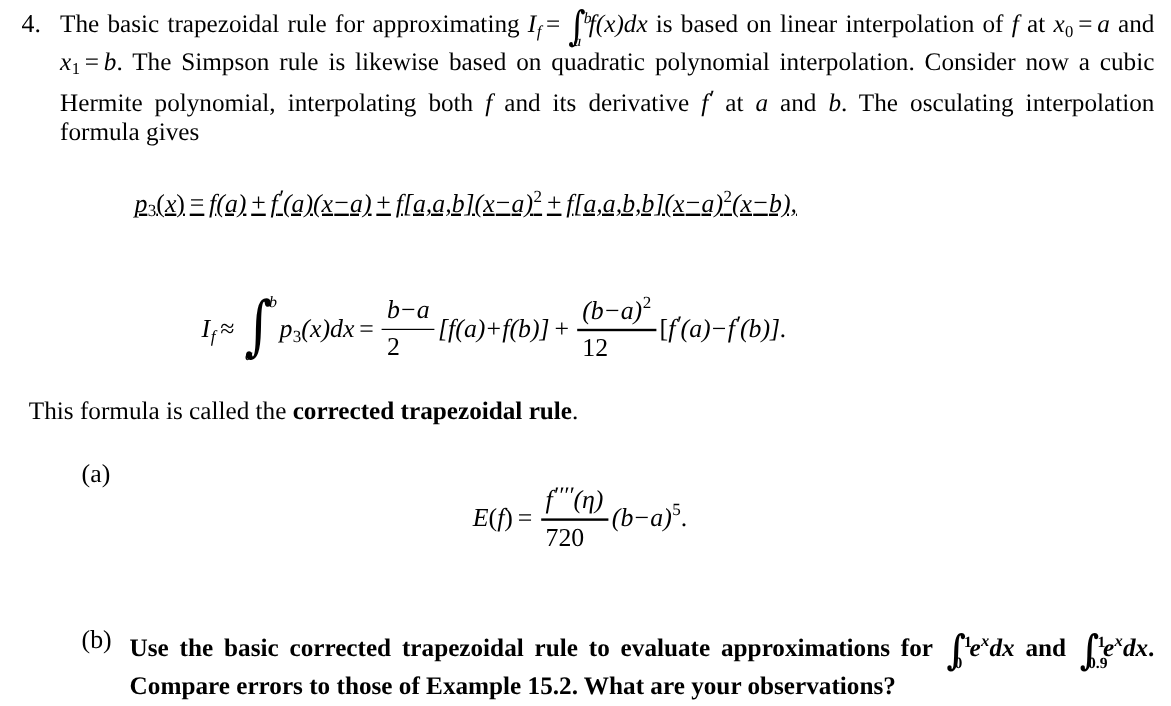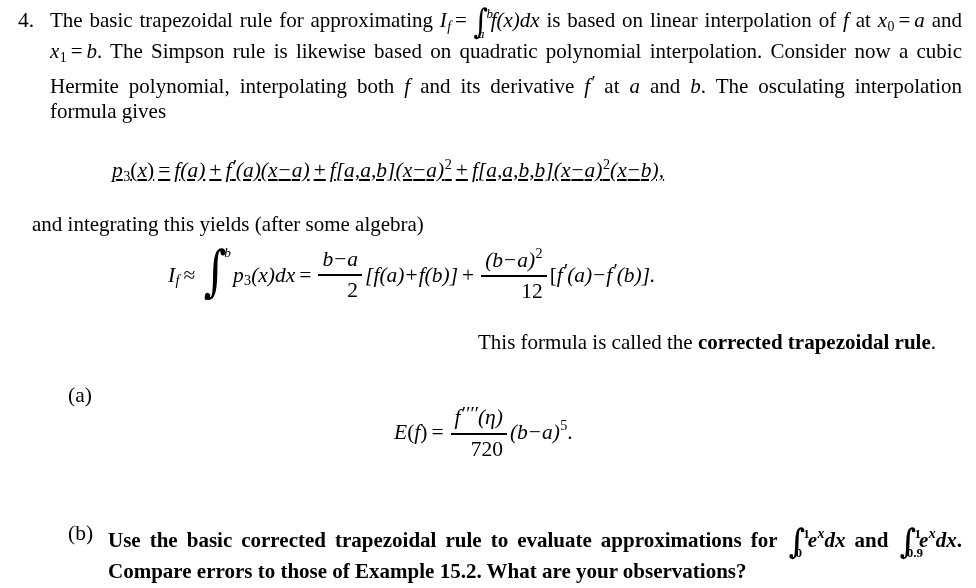--- a/index.html
+++ b/index.html
@@ -35,24 +35,24 @@
     top: 8px;
     font-size: 21.5px;
     line-height: 25px;
   }
   .para {
     left: 50px;
     top: 8px;
     width: 912px;
   }
   .para2 {
-    left: 36px;
+    left: 24px;
     top: 330px;
     width: 900px;
-    text-align: right;
+    text-align: left;
   }
   .lbl {
     position: absolute;
     font-size: 21.5px;
     line-height: 25px;
   }
   .item-a-label { left: 68px; top: 383px; }
   .item-a-text  { left: 108px; top: 383px; width: 790px; text-align: left; }
   .item-b-label { left: 68px; top: 521px; }
   .item-b-text  { left: 108px; top: 521px; width: 854px; text-align: justify; font-weight: bold; }
@@ -144,21 +144,21 @@
     font-size: 0.62em;
     font-style: italic;
     bottom: -0.62em;
     left: 10%;
   }
 
   
   .frac {
     display: inline-block;
     vertical-align: middle;
-    text-align: right;
+    text-align: left;
     margin: 0 3px;
     position: relative;
     top: -0.08em;
   }
   .frac .numer {
     display: block;
     padding: 0 4px 1px 4px;
     line-height: 1.18;
   }
   .frac .bar {
@@ -189,21 +189,20 @@
   <div class="num">4.</div>
 
   <div class="block para">
     <span>The basic trapezoidal rule for approximating </span><span class="mi">I</span><span class="sub">f</span><span class="mo-wide">=</span><span class="intg"><span class="sign">∫</span><span class="lim-top">b</span><span class="lim-bot">a</span></span><span class="mi">f(x)dx</span><span> is based on linear interpolation of </span><span class="mi">f</span><span> at </span><span class="mi">x</span><span class="sub sub-n">0</span><span class="mo-wide">=</span><span class="mi">a</span><span> and </span><span class="mi">x</span><span class="sub sub-n">1</span><span class="mo-wide">=</span><span class="mi">b</span><span>. The Simpson rule is likewise based on quadratic polynomial interpolation. Consider now a cubic Hermite polynomial, interpolating both </span><span class="mi">f</span><span> and its derivative </span><span class="mi">f</span><span class="prime">′</span><span> at </span><span class="mi">a</span><span> and </span><span class="mi">b</span><span>. The osculating interpolation formula gives</span>
   </div>
 
   <div class="eq" id="eq-p3">
     <span class="mi">p</span><span class="sub sub-n">3</span><span class="mn">(</span><span class="mi">x</span><span class="mn">)</span><span class="mo-wide">=</span><span class="mi">f</span><span class="mi">(a)</span><span class="mo-wide">+</span><span class="mi">f</span><span class="prime">′</span><span class="mi">(a)(x</span><span class="mo">−</span><span class="mi">a)</span><span class="mo-wide">+</span><span class="mi">f</span><span class="mi">[a,a,b](x</span><span class="mo">−</span><span class="mi">a)</span><span class="sup">2</span><span class="mo-wide">+</span><span class="mi">f</span><span class="mi">[a,a,b,b](x</span><span class="mo">−</span><span class="mi">a)</span><span class="sup">2</span><span class="mi">(x</span><span class="mo">−</span><span class="mi">b),</span>
   </div>
 
-  <div class="block" style="left:32px; top:212px; width:600px; text-align:left;">and integrating this yields (after some algebra)</div>
 
   <div class="eq" id="eq-trap">
     <span class="mi">I</span><span class="sub">f</span><span class="mo-wide">≈</span><span class="intg-big"><span class="sign">∫</span><span class="lim-top">b</span><span class="lim-bot">a</span></span><span class="mi">p</span><span class="sub sub-n">3</span><span class="mi">(x)dx</span><span class="mo-wide">=</span><span class="frac"><span class="numer"><span class="mi">b</span><span class="mo">−</span><span class="mi">a</span></span><span class="bar"></span><span class="denom">2</span></span><span class="mi">[f(a)</span><span class="mo">+</span><span class="mi">f(b)]</span><span class="mo-wide">+</span><span class="frac"><span class="numer"><span class="mi">(b</span><span class="mo">−</span><span class="mi">a)</span><span class="sup">2</span></span><span class="bar"></span><span class="denom">12</span></span><span class="mn">[</span><span class="mi">f</span><span class="prime">′</span><span class="mi">(a)</span><span class="mo">−</span><span class="mi">f</span><span class="prime">′</span><span class="mi">(b)].</span>
   </div>
 
   <div class="block para2">
     <span>This formula is called the </span><span class="bold">corrected trapezoidal rule</span><span>.</span>
   </div>
 
   <div class="lbl item-a-label">(a)</div>

